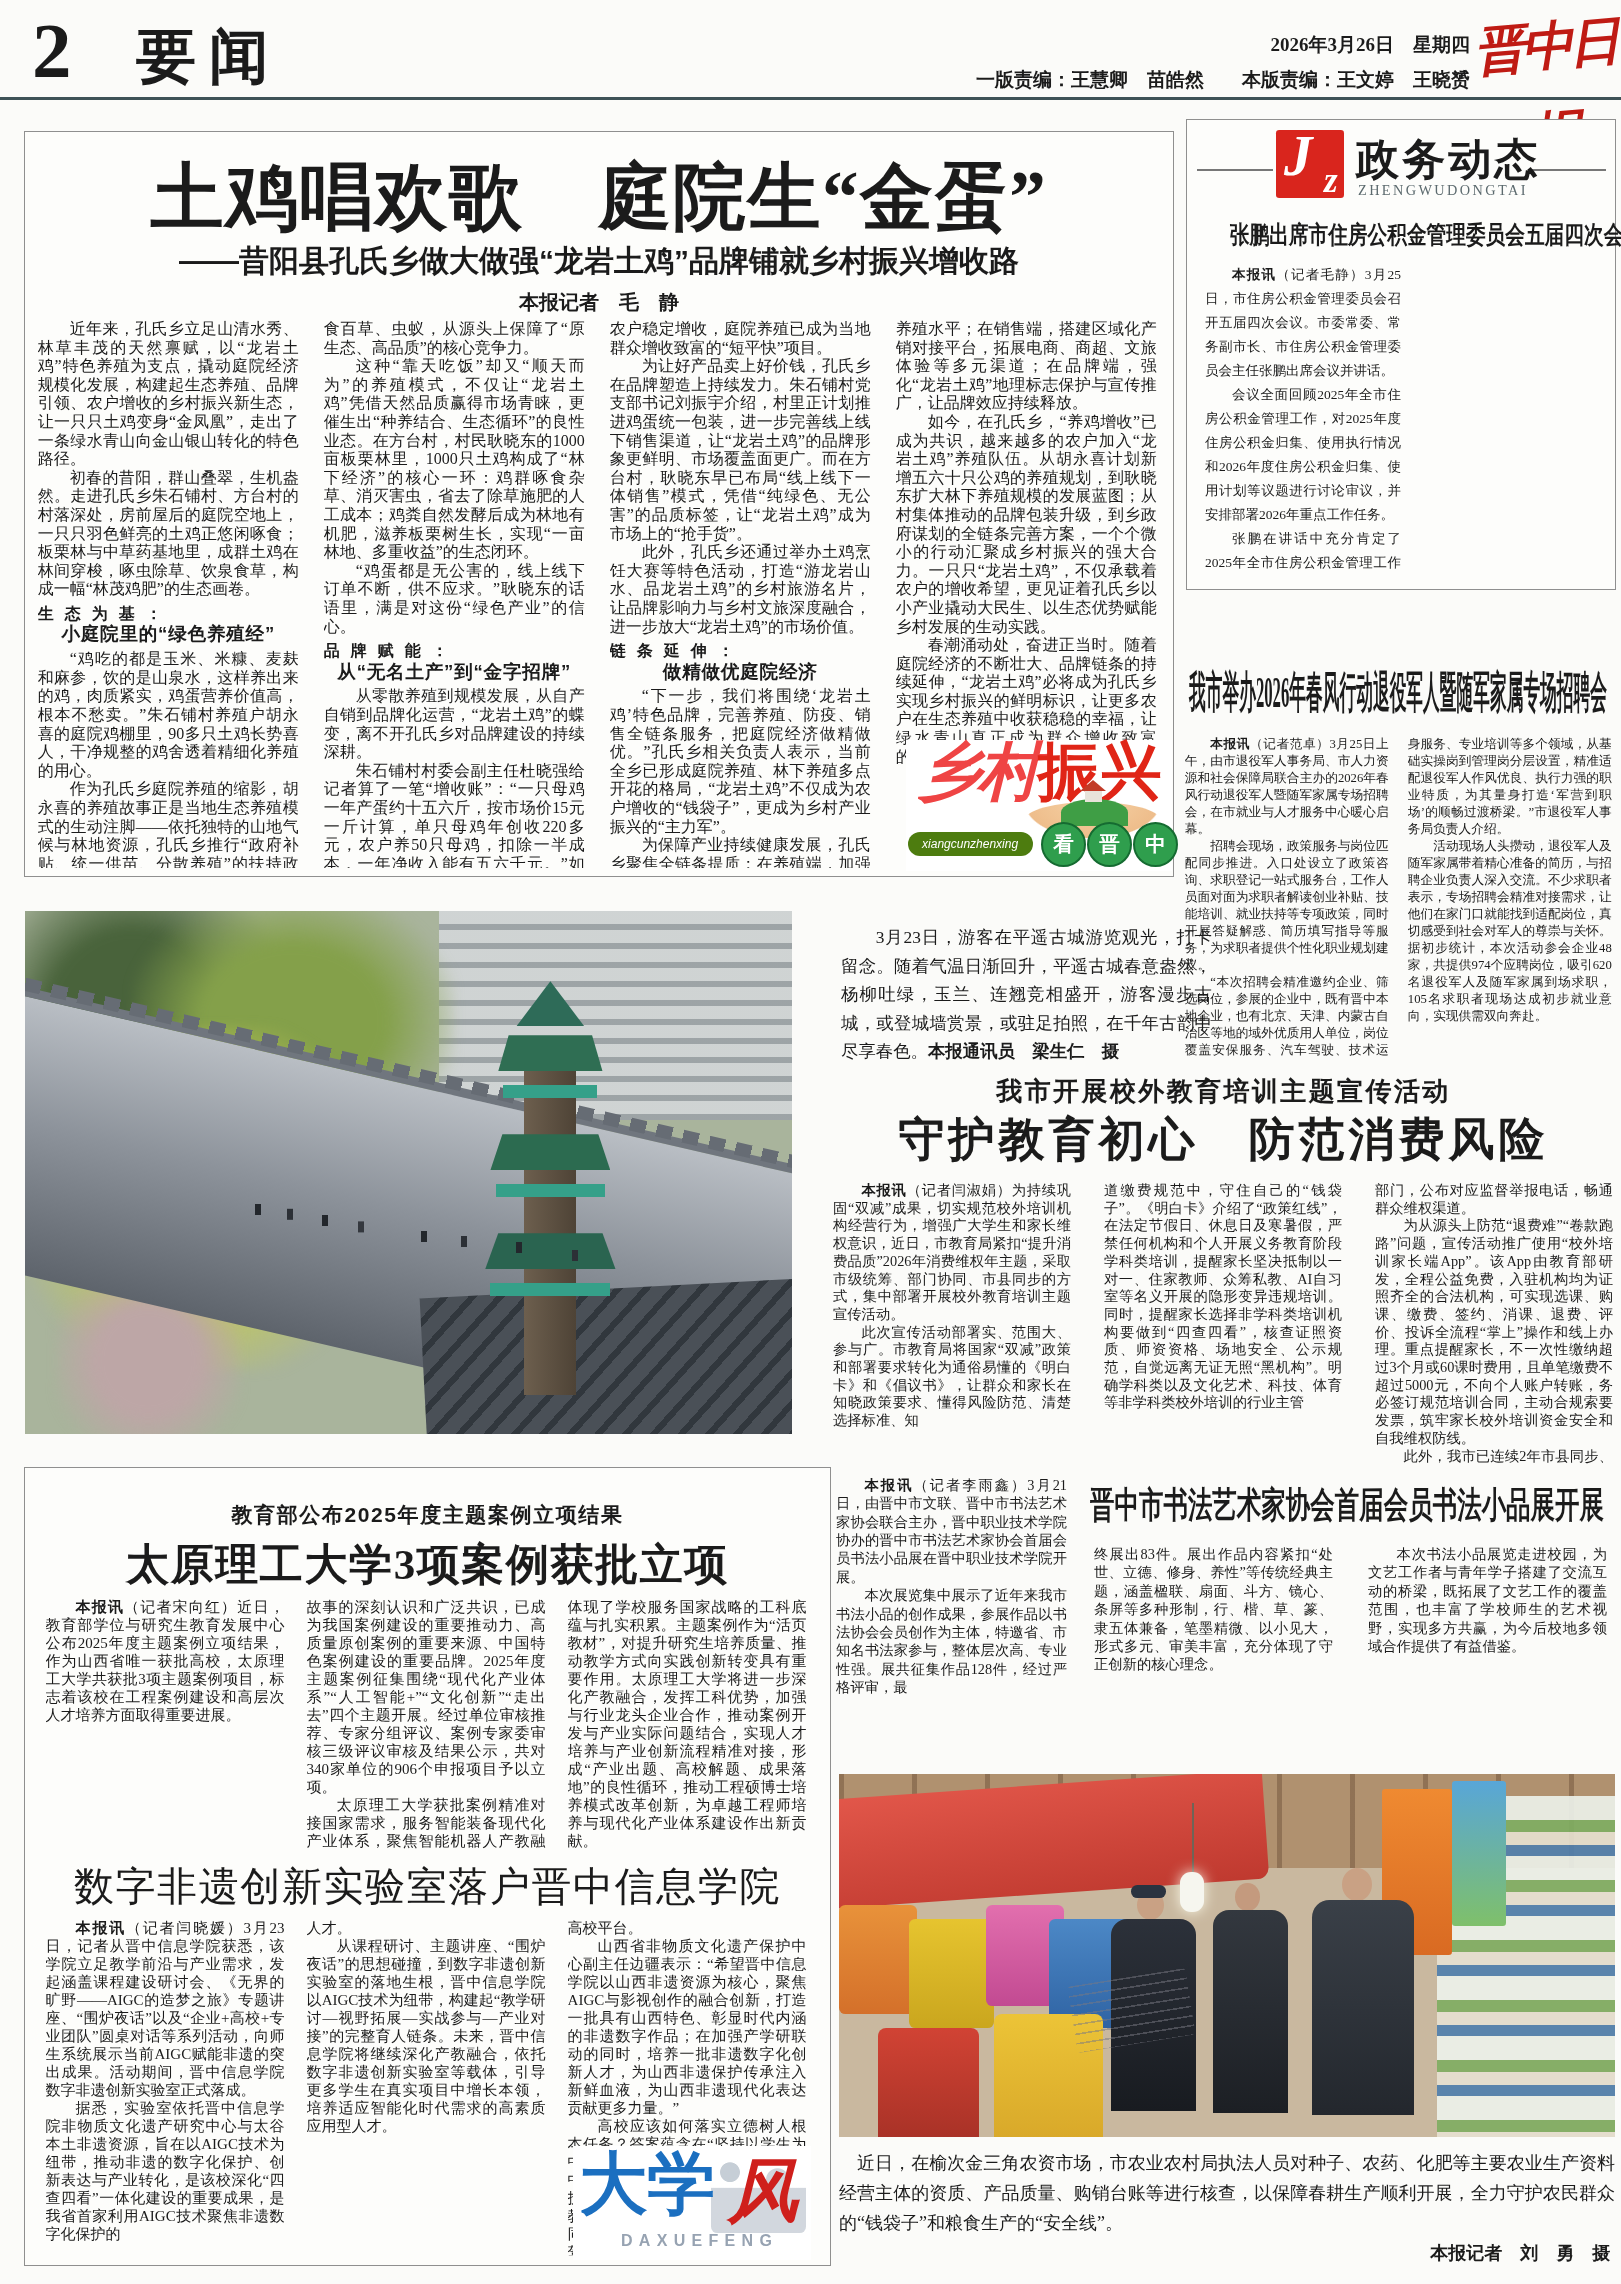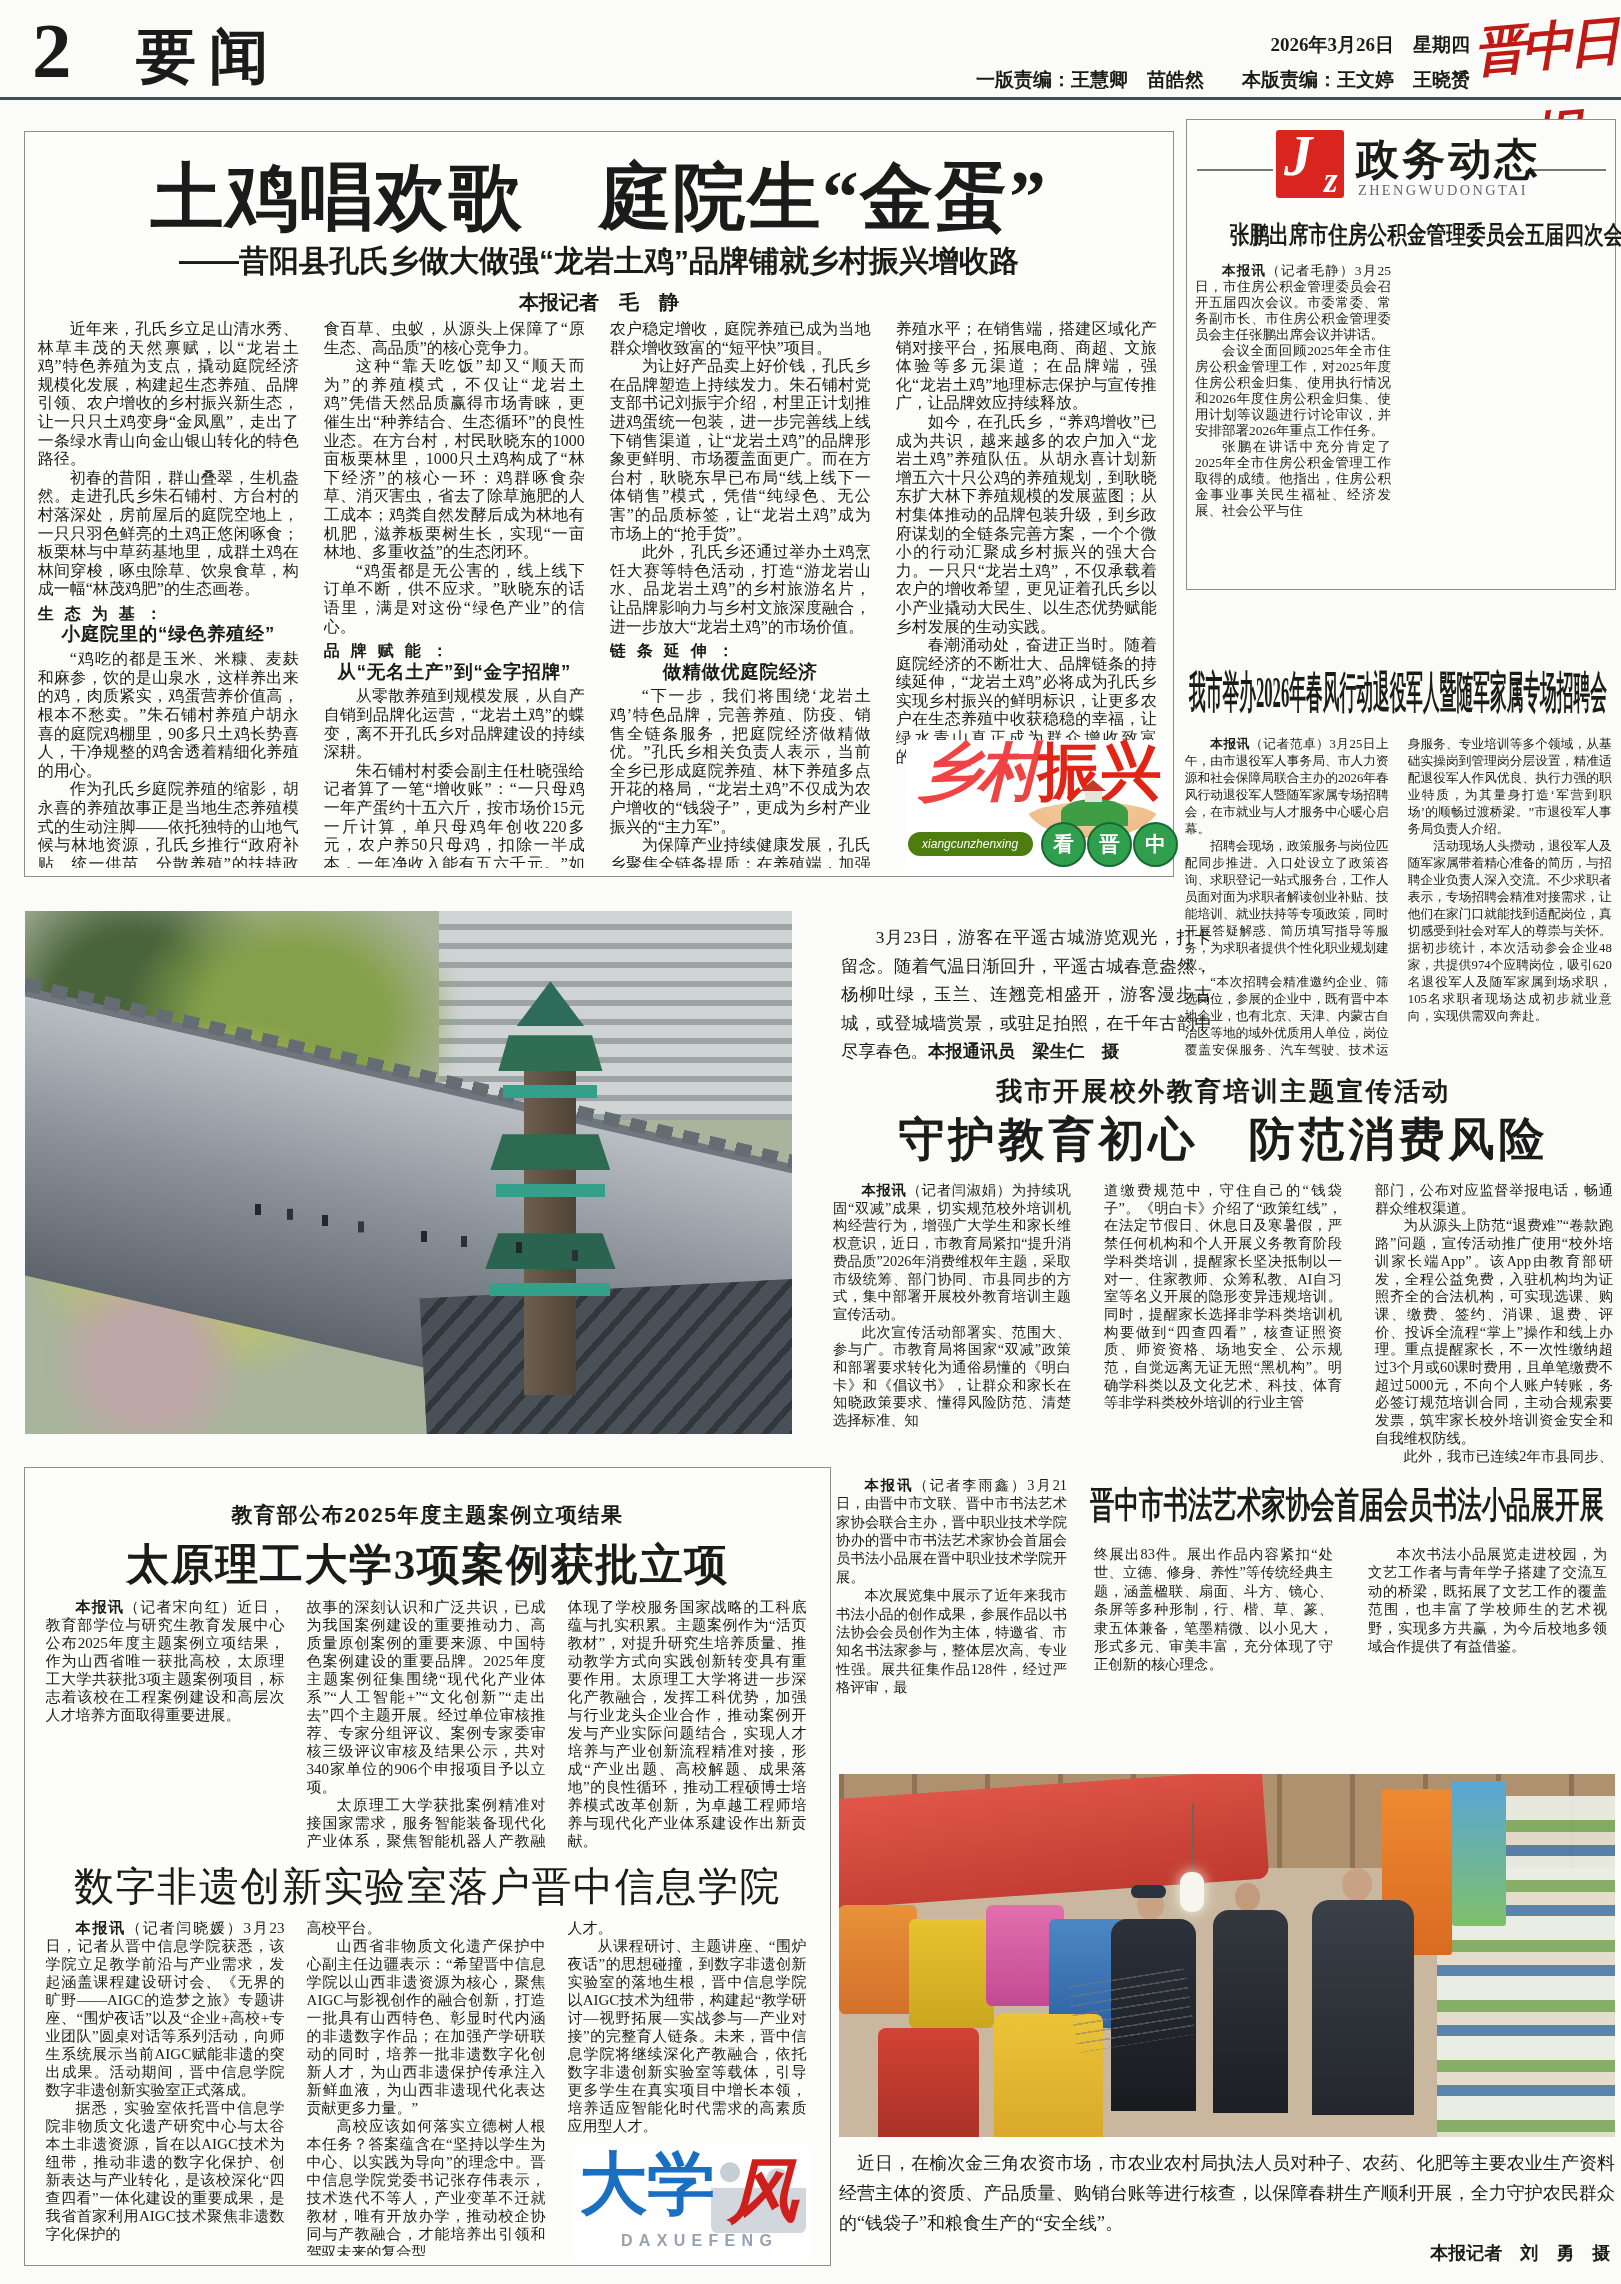--- a/index.html
+++ b/index.html
@@ -50,21 +50,21 @@
   .zw-box{left:1186px;top:119px;width:428px;height:469px;border:0.8px solid #8f8f8f;background:#fdfdfb;}
   .zw-rule-l{position:absolute;left:9.5px;top:49px;width:76px;height:1.6px;background:#777;}
   .zw-rule-r{position:absolute;right:9.5px;top:49px;width:76px;height:1.6px;background:#777;}
   .jz-logo{position:absolute;left:89px;top:9.5px;width:68px;height:68px;background:#d9251d;border-radius:3.2px;color:#fff;}
   .jz-j{position:absolute;left:8px;top:-6.3px;font-size:57px;font-weight:700;font-style:italic;font-family:"Liberation Serif",serif;}
   .jz-z{position:absolute;right:6.3px;bottom:-3.2px;font-size:35px;font-weight:700;font-style:italic;font-family:"Liberation Serif",serif;}
   .zw-title{position:absolute;left:169px;top:11px;font-size:43px;font-weight:800;letter-spacing:3.2px;font-family:"Liberation Sans",sans-serif;}
   .zw-sub{position:absolute;left:171px;top:62px;font-size:14.3px;letter-spacing:2.4px;color:#5c6a6e;font-family:"Liberation Serif",serif;}
   .zw-headline{position:absolute;left:0;top:98px;width:100%;text-align:center;font-size:24.6px;font-weight:800;
                white-space:nowrap;transform:scaleX(0.80);transform-origin:center;}
-  .zw-cols{left:8px;top:143px;width:405px;height:315px;gap:29px;font-size:13.5px;line-height:16px;}
+  .zw-cols{left:18px;top:143px;width:405px;height:315px;gap:29px;font-size:13.5px;line-height:24px;}
   .zw-cols .acol{width:196px;}
   
   .zp{left:1180px;top:611px;width:435px;height:448px;}
   .zp-headline-wrap{position:absolute;left:0;top:52px;width:100%;display:flex;justify-content:center;overflow:visible;}
   .zp-headline{font-size:44px;font-weight:800;white-space:nowrap;transform:scaleX(0.38);transform-origin:center;}
   .zp-cols{left:4.8px;top:125px;width:428px;height:320px;gap:19px;font-size:12.7px;line-height:17px;}
   .zp-cols .acol{width:204px;}
   
   .photo1{left:25px;top:911px;width:767px;height:523px;overflow:hidden;background:#a9b49c;}
   .blur{filter:blur(5.5px);}
@@ -292,27 +292,27 @@
         <p class="t-p0">体现了学校服务国家战略的工科底蕴与扎实积累。主题案例作为“活页教材”，对提升研究生培养质量、推动教学方式向实践创新转变具有重要作用。太原理工大学将进一步深化产教融合，发挥工科优势，加强与行业龙头企业合作，推动案例开发与产业实际问题结合，实现人才培养与产业创新流程精准对接，形成“产业出题、高校解题、成果落地”的良性循环，推动工程硕博士培养模式改革创新，为卓越工程师培养与现代化产业体系建设作出新贡献。</p>
       </div>
   </div>
   <div class="sz-headline">数字非遗创新实验室落户晋中信息学院</div>
   <div class="abs cols sz-cols">
     <div class="acol">
         <p class="t-lead"><b>本报讯</b>（记者闫晓媛）3月23日，记者从晋中信息学院获悉，该学院立足教学前沿与产业需求，发起涵盖课程建设研讨会、《无界的旷野——AIGC的造梦之旅》专题讲座、“围炉夜话”以及“企业+高校+专业团队”圆桌对话等系列活动，向师生系统展示当前AIGC赋能非遗的突出成果。活动期间，晋中信息学院数字非遗创新实验室正式落成。</p>
         <p class="t-p">据悉，实验室依托晋中信息学院非物质文化遗产研究中心与太谷本土非遗资源，旨在以AIGC技术为纽带，推动非遗的数字化保护、创新表达与产业转化，是该校深化“四查四看”一体化建设的重要成果，是我省首家利用AIGC技术聚焦非遗数字化保护的</p>
       </div>
     <div class="acol">
+        <p class="t-p0">人才。</p>
+        <p class="t-p">从课程研讨、主题讲座、“围炉夜话”的思想碰撞，到数字非遗创新实验室的落地生根，晋中信息学院以AIGC技术为纽带，构建起“教学研讨—视野拓展—实战参与—产业对接”的完整育人链条。未来，晋中信息学院将继续深化产教融合，依托数字非遗创新实验室等载体，引导更多学生在真实项目中增长本领，培养适应智能化时代需求的高素质应用型人才。</p>
+      </div>
+    <div class="acol">
         <p class="t-p0">高校平台。</p>
         <p class="t-p">山西省非物质文化遗产保护中心副主任边疆表示：“希望晋中信息学院以山西非遗资源为核心，聚焦AIGC与影视创作的融合创新，打造一批具有山西特色、彰显时代内涵的非遗数字作品；在加强产学研联动的同时，培养一批非遗数字化创新人才，为山西非遗保护传承注入新鲜血液，为山西非遗现代化表达贡献更多力量。”</p>
         <p class="t-p">高校应该如何落实立德树人根本任务？答案蕴含在“坚持以学生为中心、以实践为导向”的理念中。晋中信息学院党委书记张存伟表示，技术迭代不等人，产业变革不迁就教材，唯有开放办学，推动校企协同与产教融合，才能培养出引领和驾驭未来的复合型</p>
-      </div>
-    <div class="acol">
-        <p class="t-p0">人才。</p>
-        <p class="t-p">从课程研讨、主题讲座、“围炉夜话”的思想碰撞，到数字非遗创新实验室的落地生根，晋中信息学院以AIGC技术为纽带，构建起“教学研讨—视野拓展—实战参与—产业对接”的完整育人链条。未来，晋中信息学院将继续深化产教融合，依托数字非遗创新实验室等载体，引导更多学生在真实项目中增长本领，培养适应智能化时代需求的高素质应用型人才。</p>
       </div>
   </div>
 
   <div class="dxf">
     <div class="dxf-sil ni"></div>
     <div class="dxf-t1">大学</div>
     <div class="dxf-t2">风</div>
     <div class="dxf-sub">DAXUEFENG</div>
   </div>
 </div>

